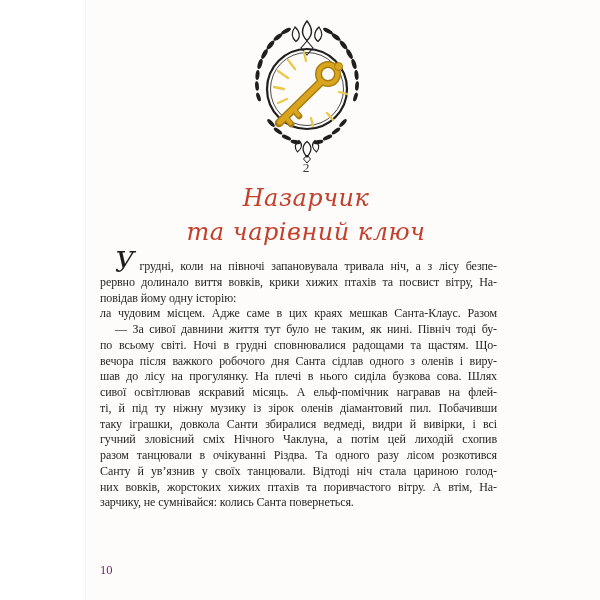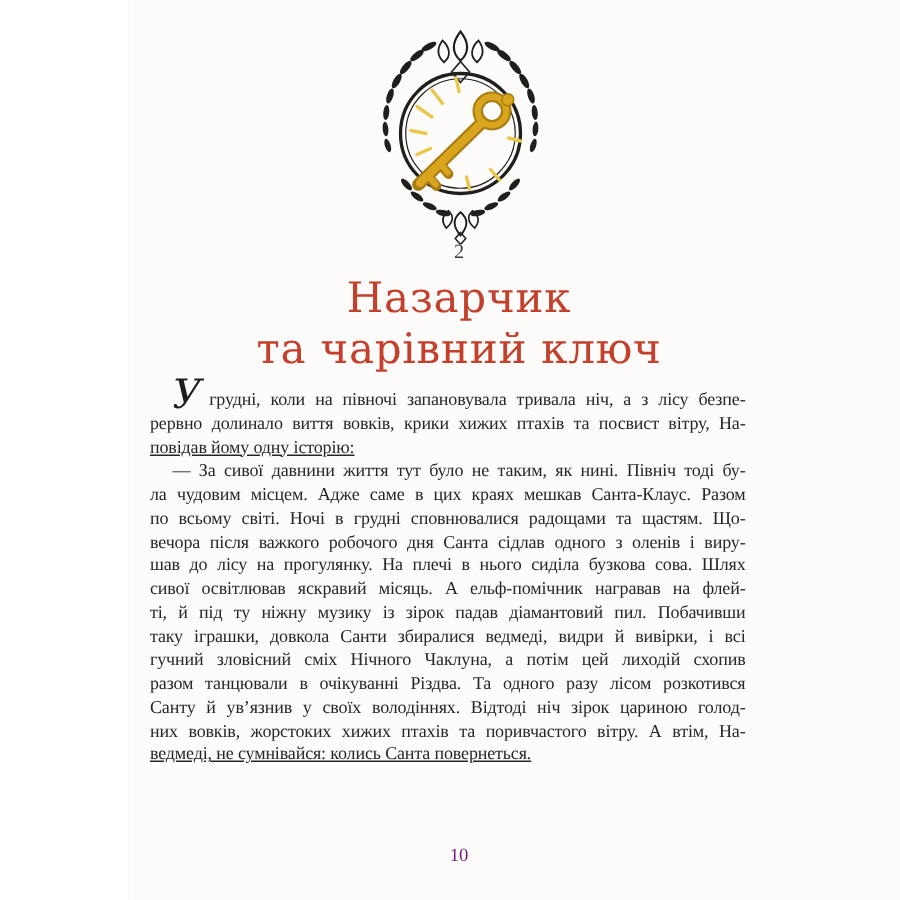--- a/index.html
+++ b/index.html
@@ -32,49 +32,49 @@
   .ray { stroke: var(--ray); stroke-width: 2.3; stroke-linecap: round; }
   .chapter-number {
     position: absolute; left: 100px; top: 159px; width: 412px;
     text-align: center;
     font-size: 13.5px; line-height: 17px; color: #3c3c3a;
   }
   .chapter-title {
     position: absolute; left: 45px; top: 182px; width: 522px;
     text-align: center;
     font-family: "DejaVu Serif", serif;
-    font-size: 28px; line-height: 33.5px;
+    font-style: italic;
+    font-size: 24px; line-height: 33.5px;
     letter-spacing: 0.5px;
   }
   .body-text {
     position: absolute; left: 100px; top: 259px; width: 397px;
     color: #262624;
   }
   .bodyline {
     font-size: 12px;
     line-height: 15.75px;
     letter-spacing: -0.1px;
     text-align: justify;
     text-align-last: justify;
     white-space: normal;
   }
-  .bodyline.last { text-align-last: left; text-decoration: underline; }
+  .bodyline.last { text-align-last: left; }
   .bodyline.first { padding-left: 15px; }
   .initial {
     font-family: "DejaVu Serif", serif;
     font-style: italic;
     font-size: 27px;
     line-height: 0;
     position: relative; top: 2px;
     margin-right: 5px;
     color: #1d1d1b;
   }
   .page-number {
     position: absolute; left: 100px; top: 563px; width: 412px;
-    text-align: center;
     font-size: 12.5px; color: #701a75;
   }
 </style>
 </head>
 <body>
 
 <div class="page" style="--key: #d9a51e; --key-dark: #a87c10; --ray: #e9c94d; --ink: #1f1f1d;">
   <div class="scan-strip"></div>
 
   <div class="emblem">
@@ -157,29 +157,29 @@
 
   <div class="chapter-title" style="color: rgb(194, 64, 44);">
     <div>Назарчик</div>
     <div>та чарівний ключ</div>
   </div>
 
   <div class="body-text">
       <div class="bodyline first"><span class="initial">У</span>грудні, коли на півночі запановувала тривала ніч, а з лісу безпе-</div>
       <div class="bodyline">рервно долинало виття вовків, крики хижих птахів та посвист вітру, На-</div>
       <div class="bodyline last">повідав йому одну історію:</div>
+      <div class="bodyline">ла чудовим місцем. Адже саме в цих краях мешкав Санта-Клаус. Разом</div>
       <div class="bodyline first">— За сивої давнини життя тут було не таким, як нині. Північ тоді бу-</div>
-      <div class="bodyline">ла чудовим місцем. Адже саме в цих краях мешкав Санта-Клаус. Разом</div>
       <div class="bodyline">по всьому світі. Ночі в грудні сповнювалися радощами та щастям. Що-</div>
       <div class="bodyline">вечора після важкого робочого дня Санта сідлав одного з оленів і виру-</div>
       <div class="bodyline">шав до лісу на прогулянку. На плечі в нього сиділа бузкова сова. Шлях</div>
       <div class="bodyline">сивої освітлював яскравий місяць. А ельф-помічник награвав на флей-</div>
-      <div class="bodyline">ті, й під ту ніжну музику із зірок падав діамантовий пил. Побачивши</div>
+      <div class="bodyline">ті, й під ту ніжну музику із зірок оленів діамантовий пил. Побачивши</div>
       <div class="bodyline">таку іграшки, довкола Санти збиралися ведмеді, видри й вивірки, і всі</div>
       <div class="bodyline">гучний зловісний сміх Нічного Чаклуна, а потім цей лиходій схопив</div>
       <div class="bodyline">разом танцювали в очікуванні Різдва. Та одного разу лісом розкотився</div>
-      <div class="bodyline">Санту й ув’язнив у своїх володіннях. Відтоді ніч зірок цариною голод-</div>
+      <div class="bodyline">Санту й ув’язнив у своїх танцювали. Відтоді ніч стала цариною голод-</div>
       <div class="bodyline">них вовків, жорстоких хижих птахів та поривчастого вітру. А втім, На-</div>
-      <div class="bodyline last">ведмеді, не сумнівайся: колись Санта повернеться.</div>
+      <div class="bodyline last">зарчику, не сумнівайся: колись Санта повернеться.</div>
     </div>
 
   <div class="page-number">10</div>
 </div>
 
 </body></html>

